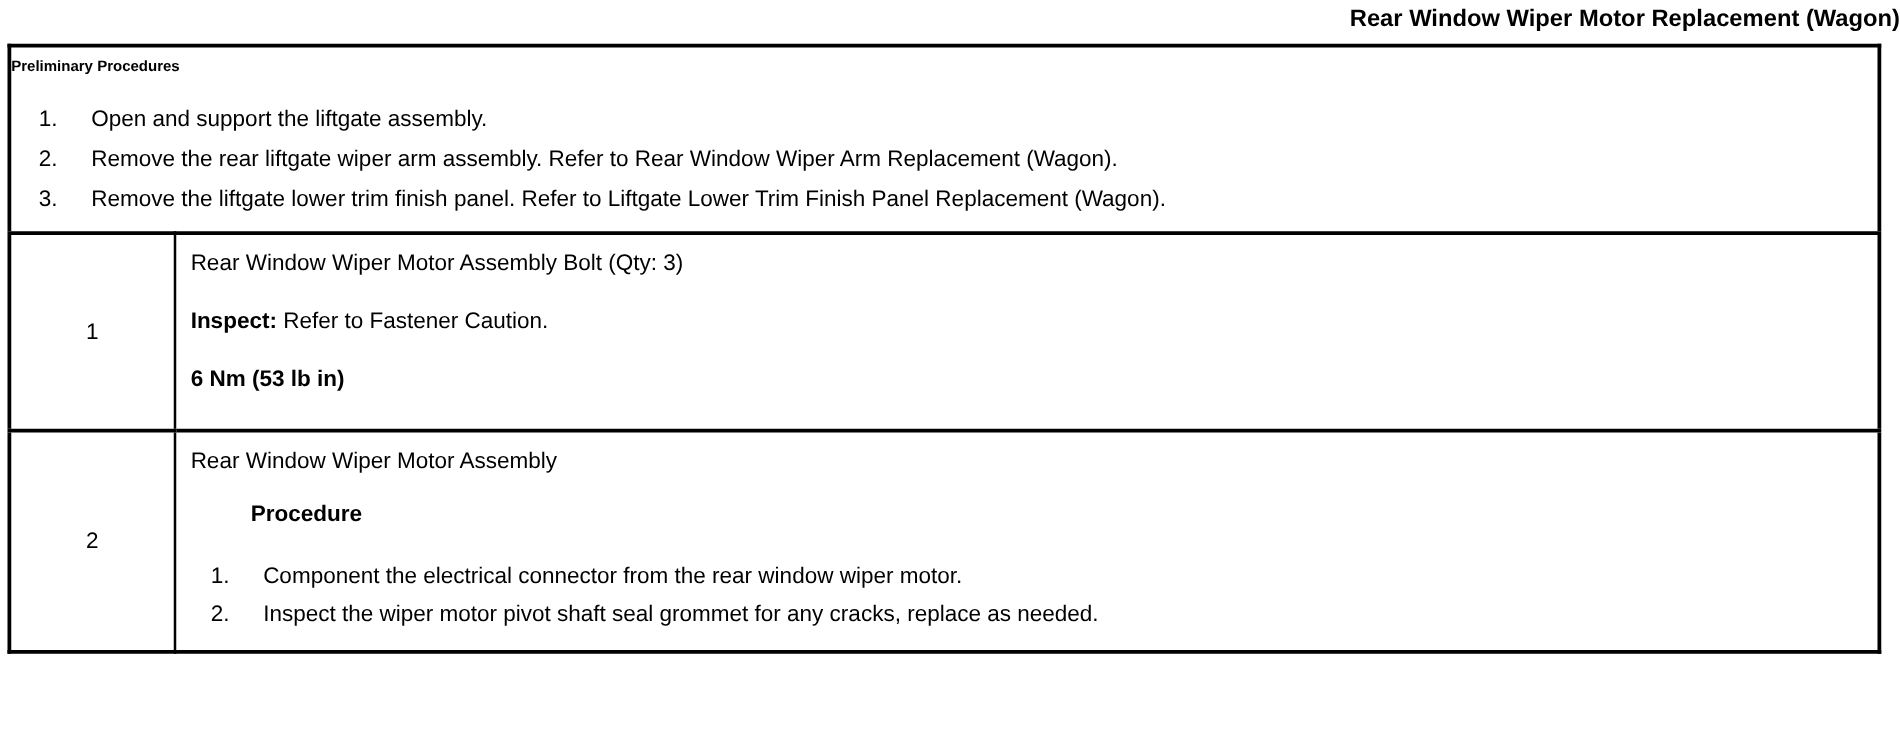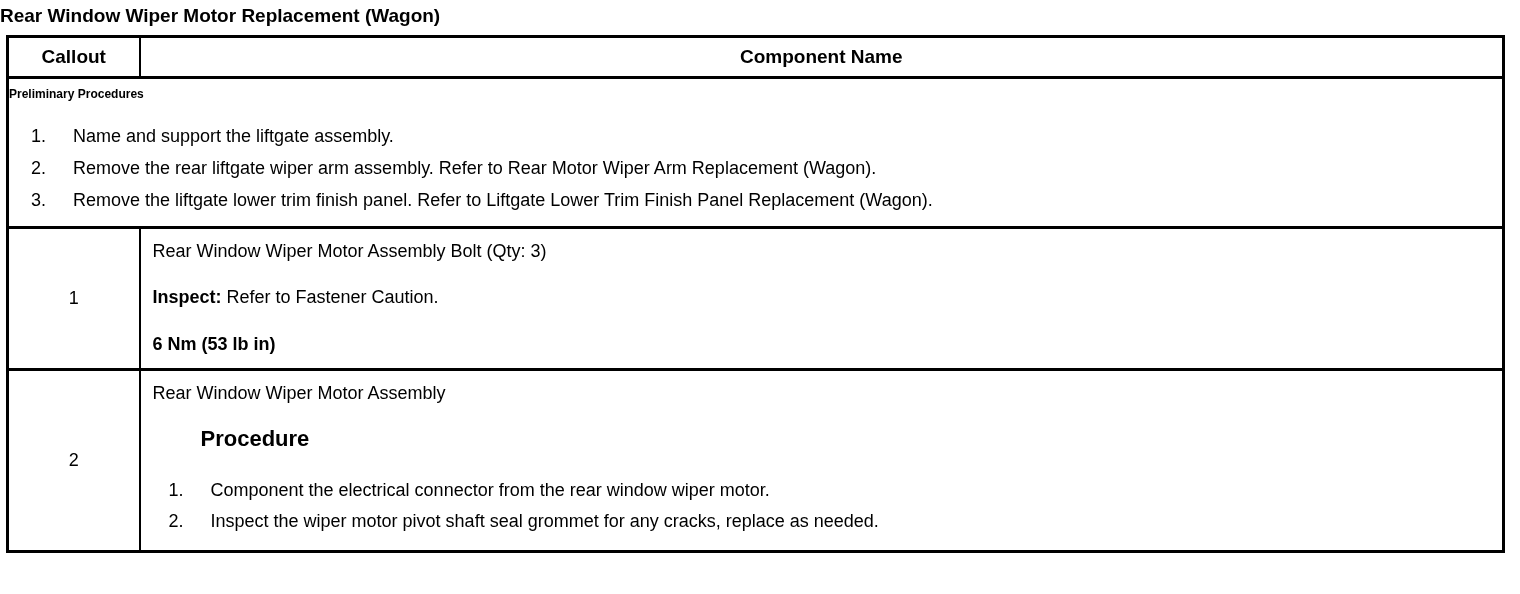--- a/index.html
+++ b/index.html
@@ -17,21 +17,21 @@
 
   .page {
     position: relative;
     width: 1520px;
     height: 594px;
     box-sizing: border-box;
   }
 
   
   .doc-title {
-    text-align: left;
+    text-align: right;
     font-size: 19px;
     font-weight: bold;
     line-height: 1;
     padding-top: 6px;
     padding-bottom: 10px;
     letter-spacing: 0px;
   }
 
   
   .proc-table {
@@ -111,26 +111,26 @@
     font-size: 18px;
     line-height: 1.2;
   }
 
   .comp-line {
     font-size: 18px;
     line-height: 1.2;
     margin-bottom: 25px;
     white-space: nowrap;
   }
-  .comp-line:last-child { margin-bottom: 0; }
+  .comp-line:last-child { margin-bottom: 16px; }
   .comp-line.tight { margin-bottom: 22px; }
   .bold { font-weight: bold; }
 
   .sub-title {
-    font-size: 22px;
+    font-size: 18px;
     font-weight: bold;
     padding-left: 48px;
     margin-bottom: 22px;
     line-height: 1.2;
   }
   ol.sub-list {
     margin: 0;
     padding: 0;
     list-style: none;
     font-size: 18px;
@@ -155,36 +155,32 @@
 
   <div class="doc-title">Rear Window Wiper Motor Replacement (Wagon)</div>
 
   <table class="proc-table">
     <colgroup>
       <col class="col-callout">
       <col>
     </colgroup>
     <tbody>
 
-      <tr class="hdr">
-        <td class="cell-callout">Callout</td>
-        <td class="cell-comp">Component Name</td>
-      </tr>
 
       <tr class="prelim">
         <td colspan="2">
           <div class="prelim-title">Preliminary Procedures</div>
           <ol class="prelim-list">
             <li>
               <span class="num">1.</span>
-              <span>Name and support the liftgate assembly.</span>
+              <span>Open and support the liftgate assembly.</span>
             </li>
             <li>
               <span class="num">2.</span>
-              <span>Remove the rear liftgate wiper arm assembly. Refer to Rear Motor Wiper Arm Replacement (Wagon).</span>
+              <span>Remove the rear liftgate wiper arm assembly. Refer to Rear Window Wiper Arm Replacement (Wagon).</span>
             </li>
             <li>
               <span class="num">3.</span>
               <span>Remove the liftgate lower trim finish panel. Refer to Liftgate Lower Trim Finish Panel Replacement (Wagon).</span>
             </li>
           </ol>
         </td>
       </tr>
 
       <tr class="body-row">

